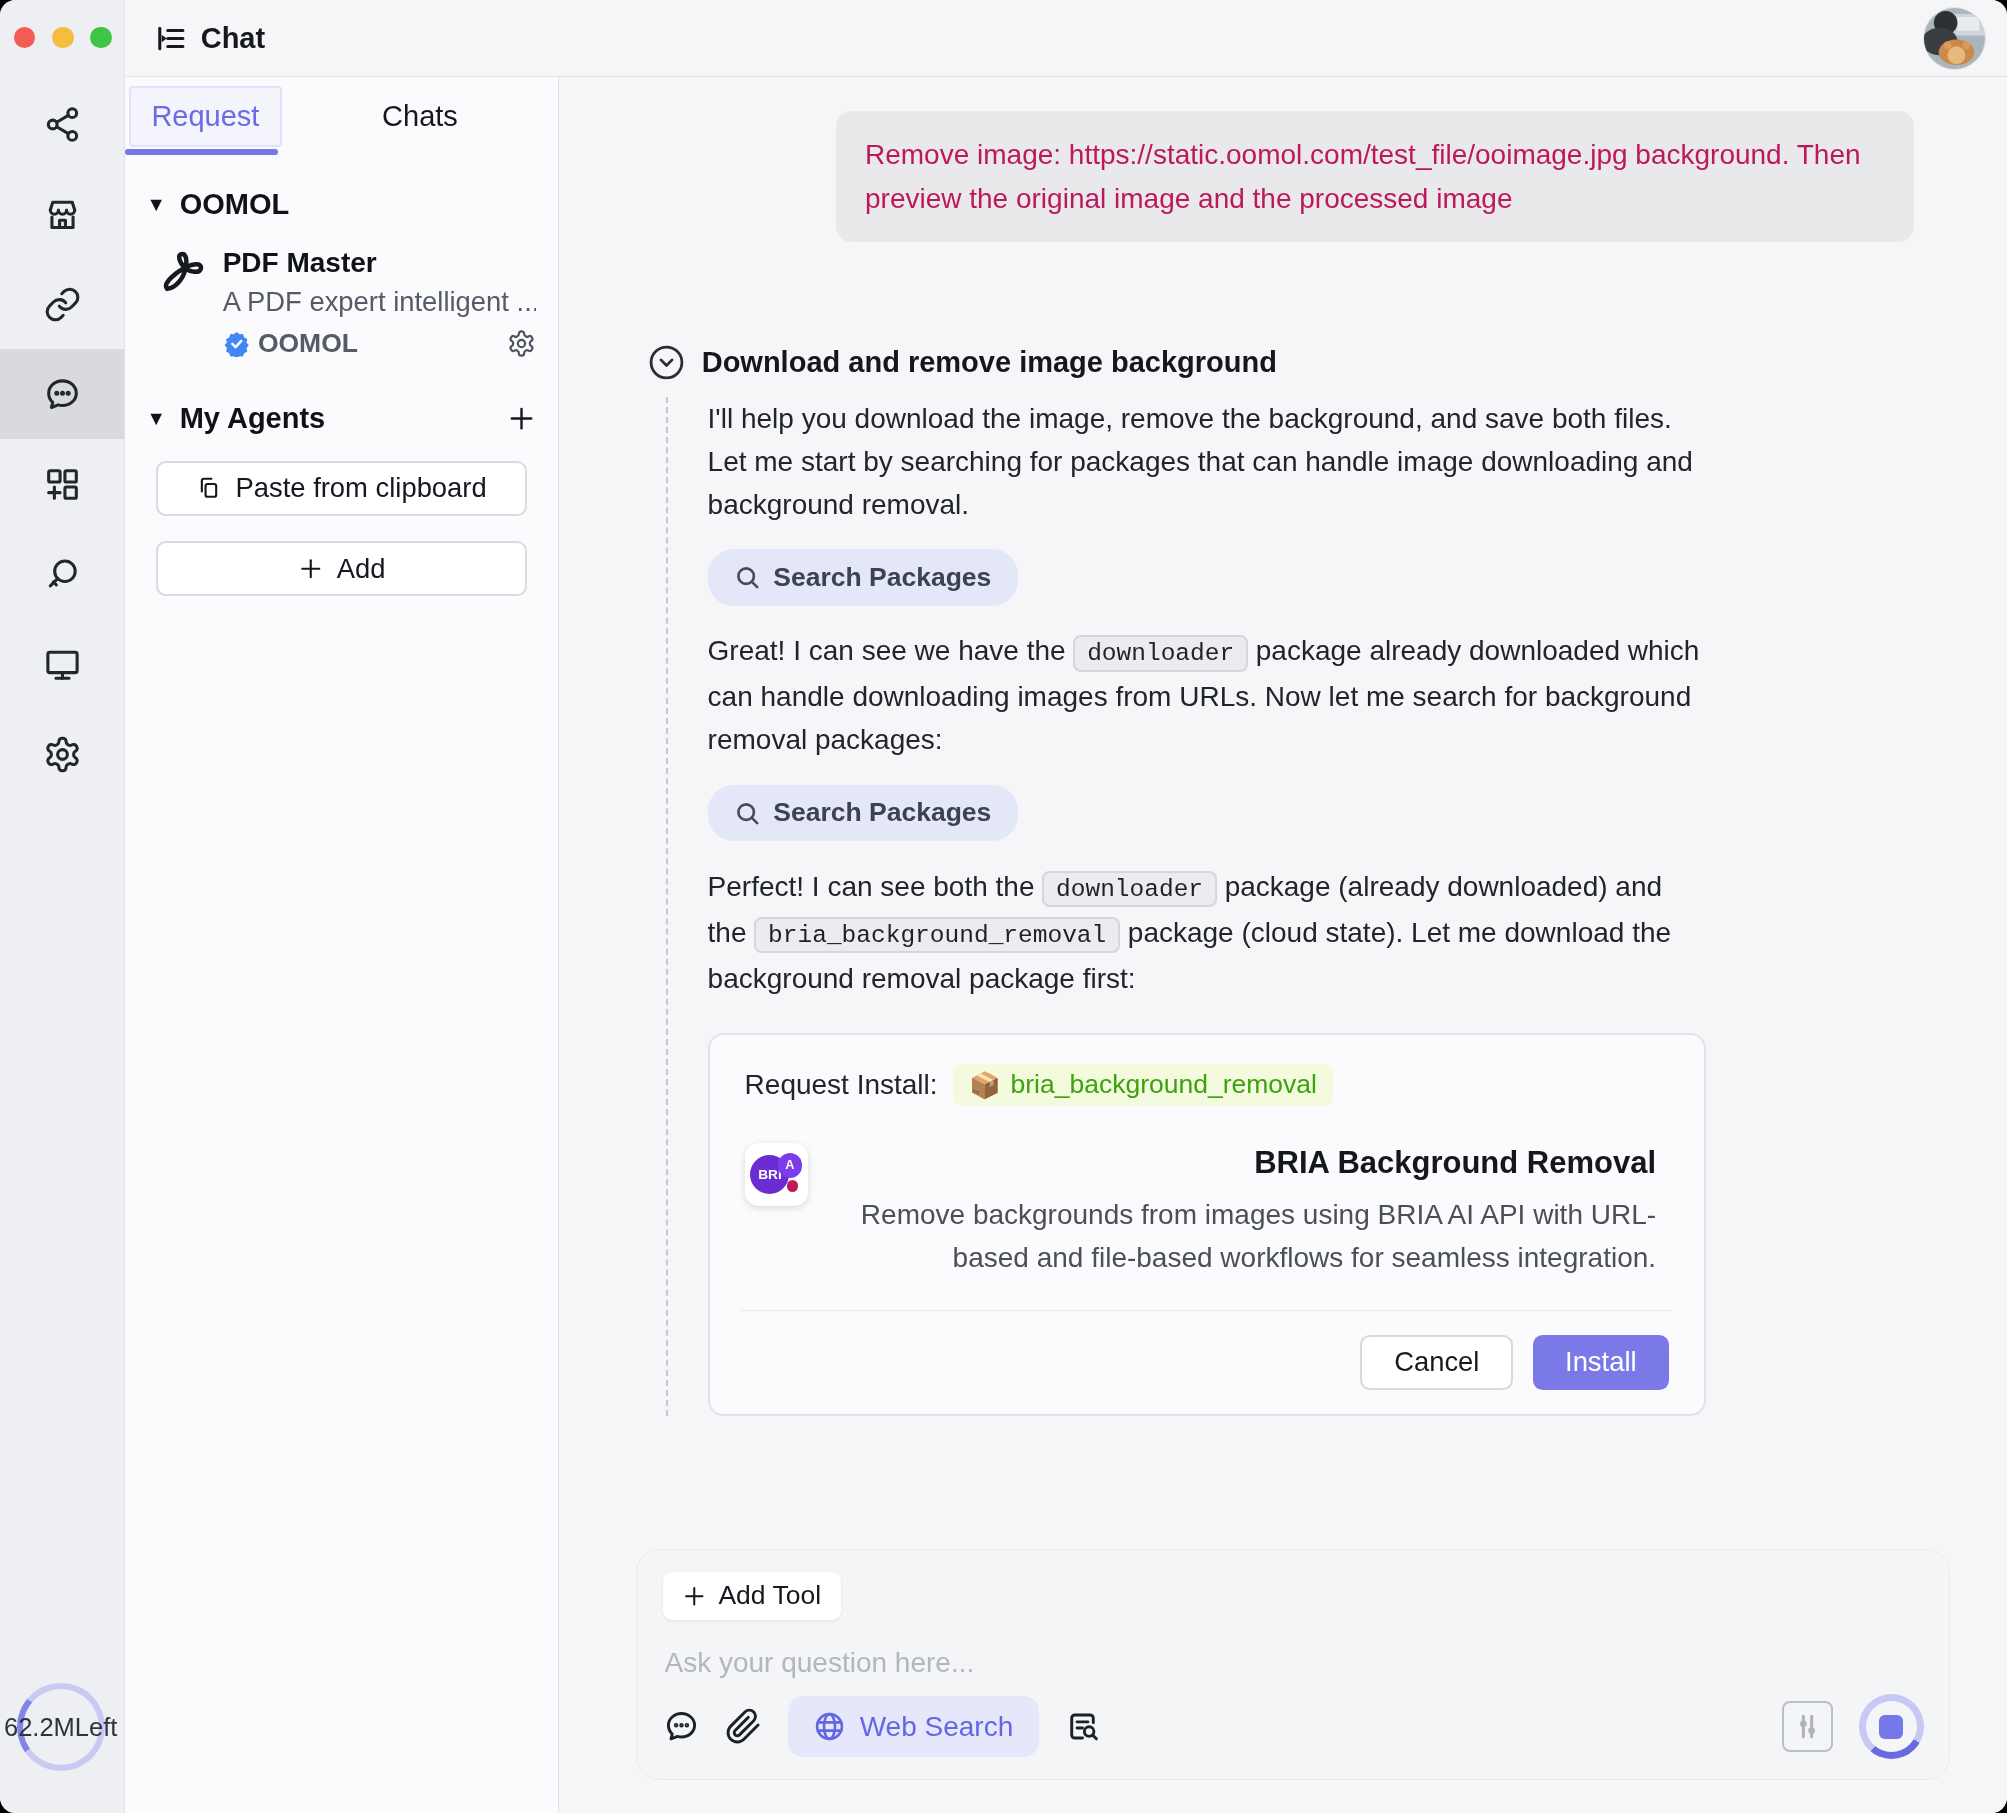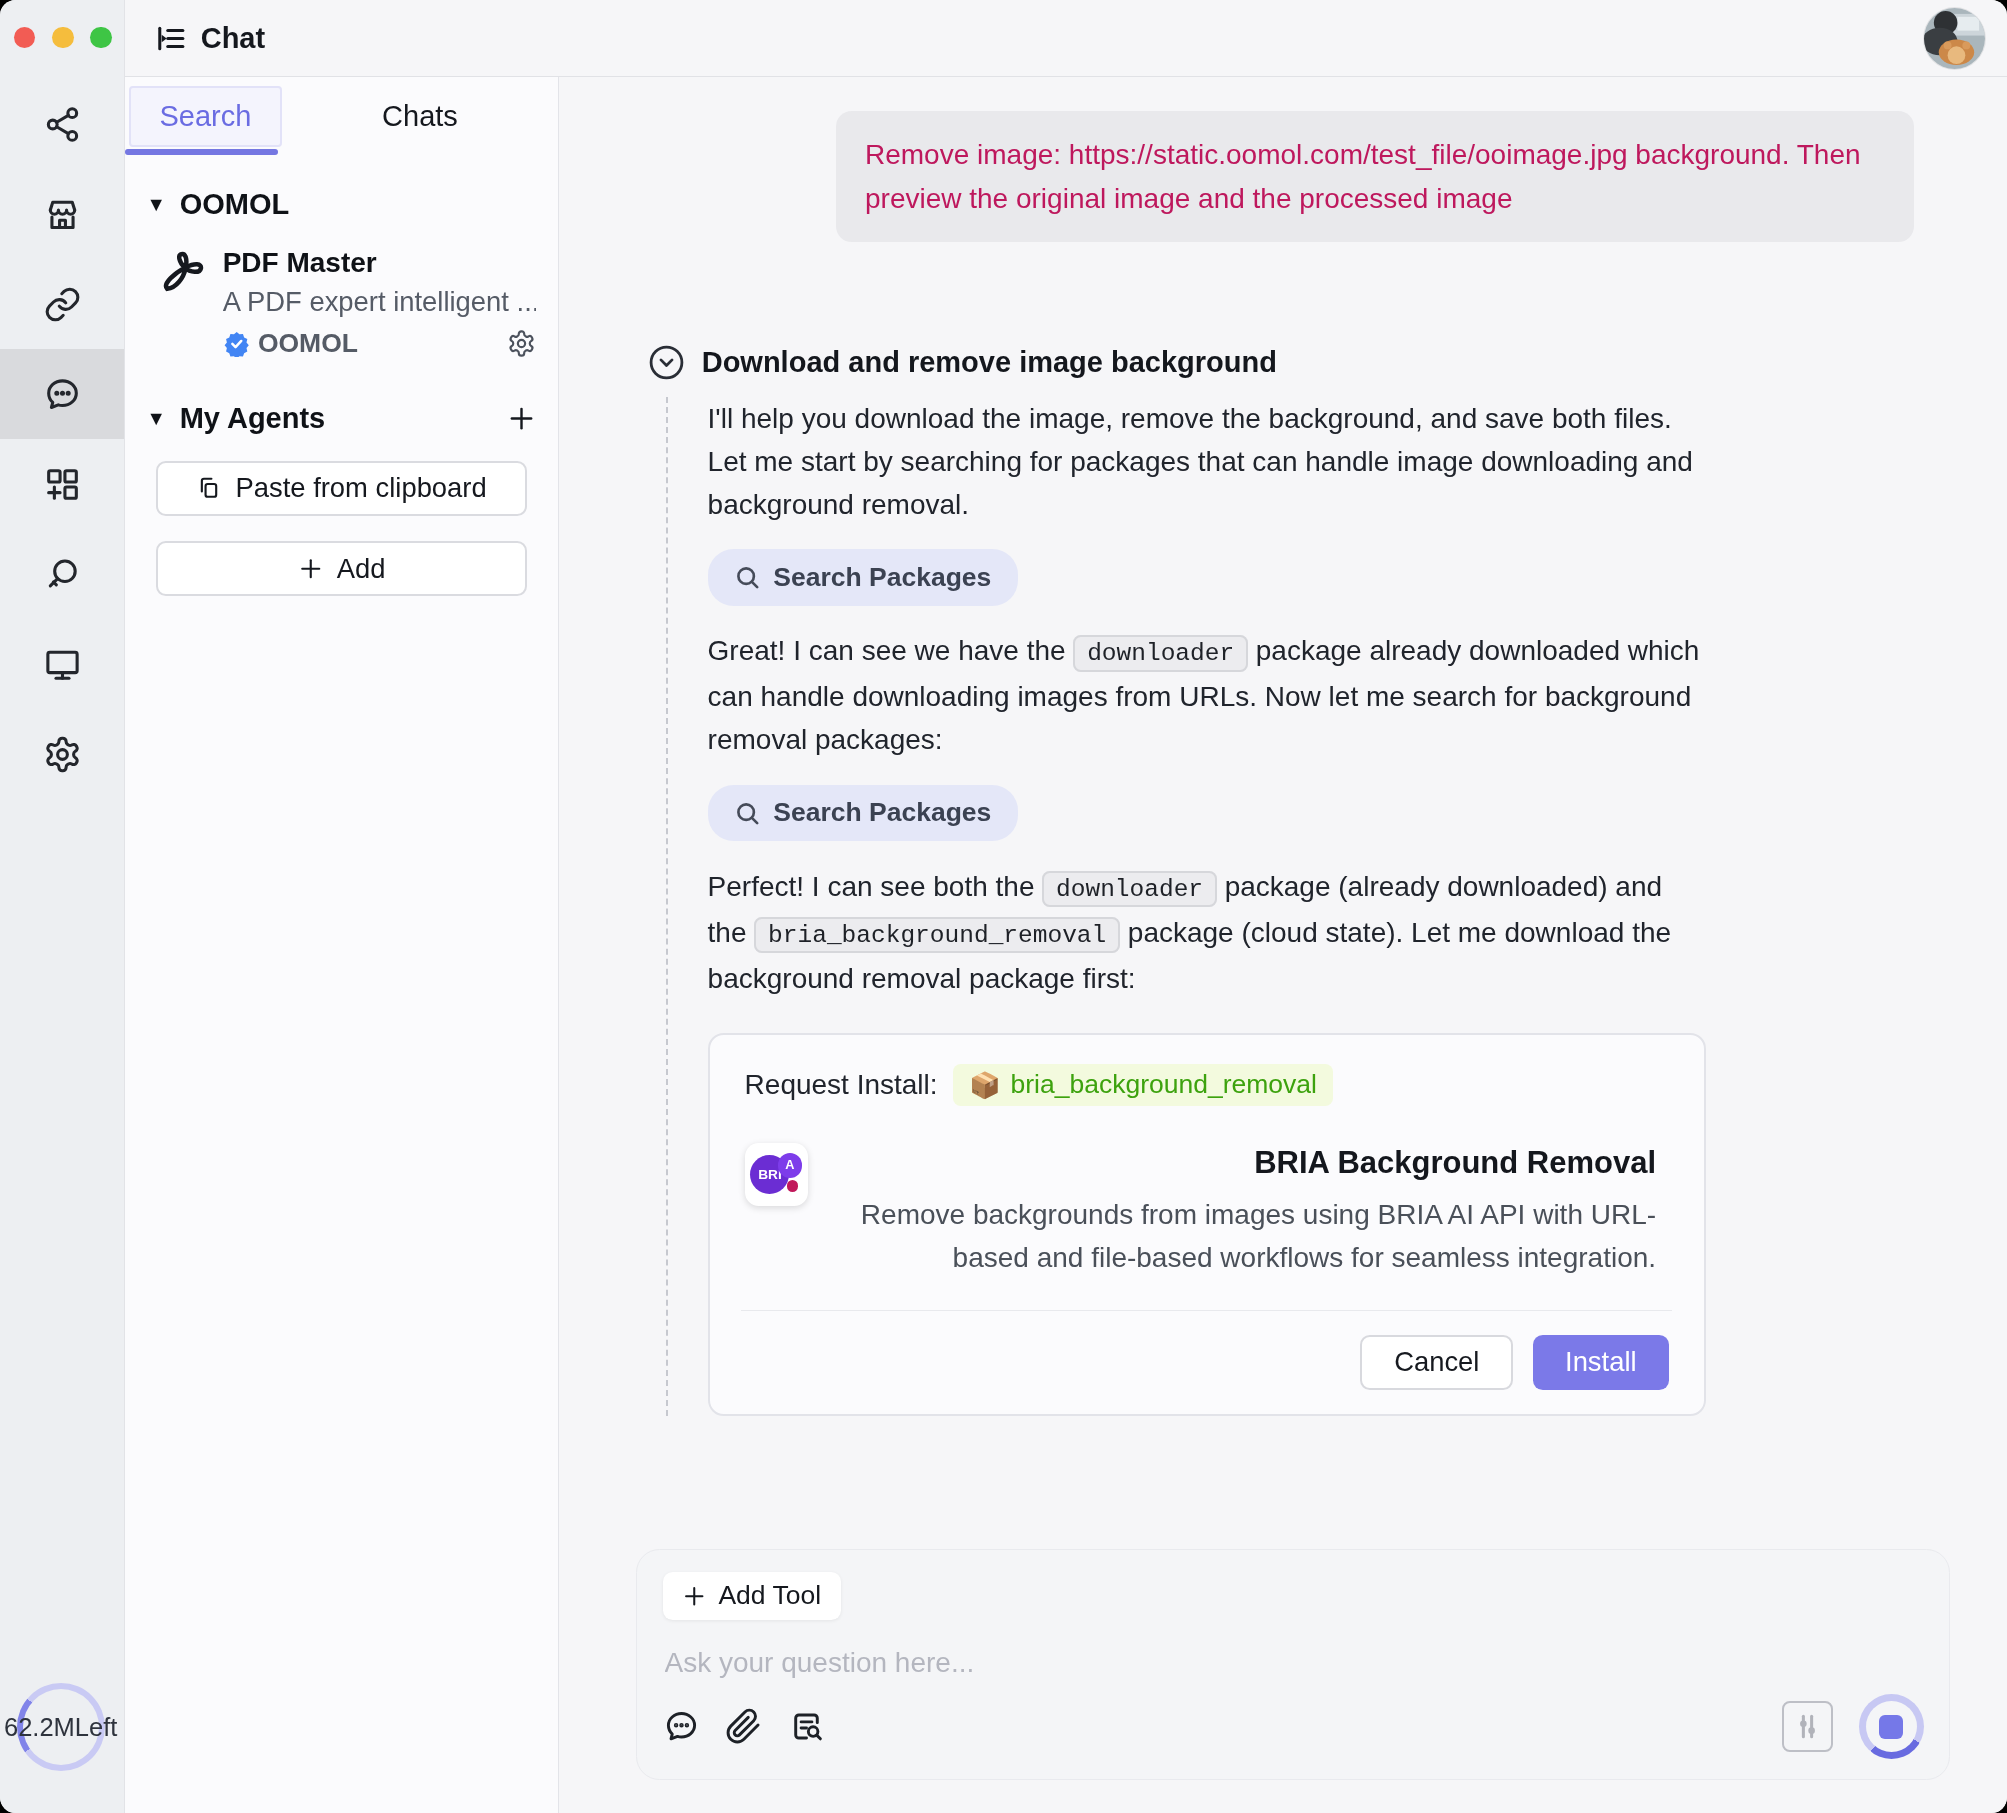--- a/index.html
+++ b/index.html
@@ -213,21 +213,21 @@
         <ellipse cx="33" cy="48" rx="9" ry="9" fill="#e8b97e"></ellipse>
         <circle cx="24" cy="38" r="4" fill="#d99a5b"></circle>
           <circle cx="43" cy="38" r="4" fill="#d99a5b"></circle>
       </svg>
     </div>
   </div>
 
   <div class="panel">
     <div class="tabs">
       <div class="tab-agents">
-        <span>Search</span>
+        <span>Request</span>
       </div>
       <div class="tab-chats tab-chats">
         <span>Chats</span>
       </div>
       <div class="tab-underline"></div>
     </div>
 
     <div class="section-h sec-oomol">
       <span class="tri">▼</span>
       <span>OOMOL</span>
@@ -368,20 +368,29 @@
             <circle cx="8.5" cy="11.2" r="0.5" fill="#1d2127"></circle>
               <circle cx="12" cy="11.2" r="0.5" fill="#1d2127"></circle>
               <circle cx="15.5" cy="11.2" r="0.5" fill="#1d2127"></circle>
           </svg>
         </span>
         <span class="comp-ico">
           <svg viewBox="0 0 24 24">
             <path d="M21.44 11.05l-9.19 9.19a6 6 0 0 1-8.49-8.49l9.19-9.19a4 4 0 0 1 5.66 5.66l-9.2 9.19a2 2 0 0 1-2.83-2.83l8.49-8.48"></path>
           </svg>
         </span>
+        <div class="web-pill">
+          <svg viewBox="0 0 24 24">
+            <circle cx="12" cy="12" r="9"></circle>
+              <ellipse cx="12" cy="12" rx="4" ry="9"></ellipse>
+            <line x1="3.5" y1="9" x2="20.5" y2="9"></line>
+              <line x1="3.5" y1="15" x2="20.5" y2="15"></line>
+          </svg>
+          <span>Web Search</span>
+        </div>
         <span class="comp-ico">
           <svg viewBox="0 0 24 24">
             <path d="M19 9.5 V6.5 a2 2 0 0 0-2-2 H7 a2 2 0 0 0-2 2 v11 a2 2 0 0 0 2 2 h5"></path>
             <line x1="8.5" y1="9" x2="15.5" y2="9"></line>
               <line x1="8.5" y1="13" x2="12" y2="13"></line>
             <circle cx="16.3" cy="15.3" r="3.1"></circle>
               <line x1="18.6" y1="17.6" x2="21" y2="20"></line>
           </svg>
         </span>
         <div class="comp-right">

